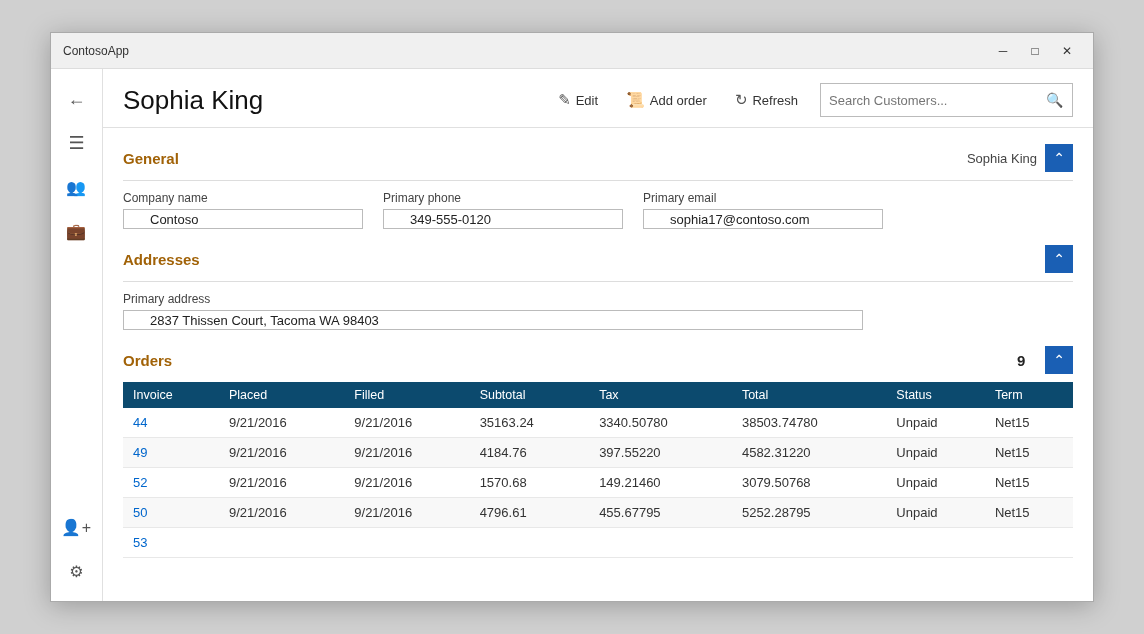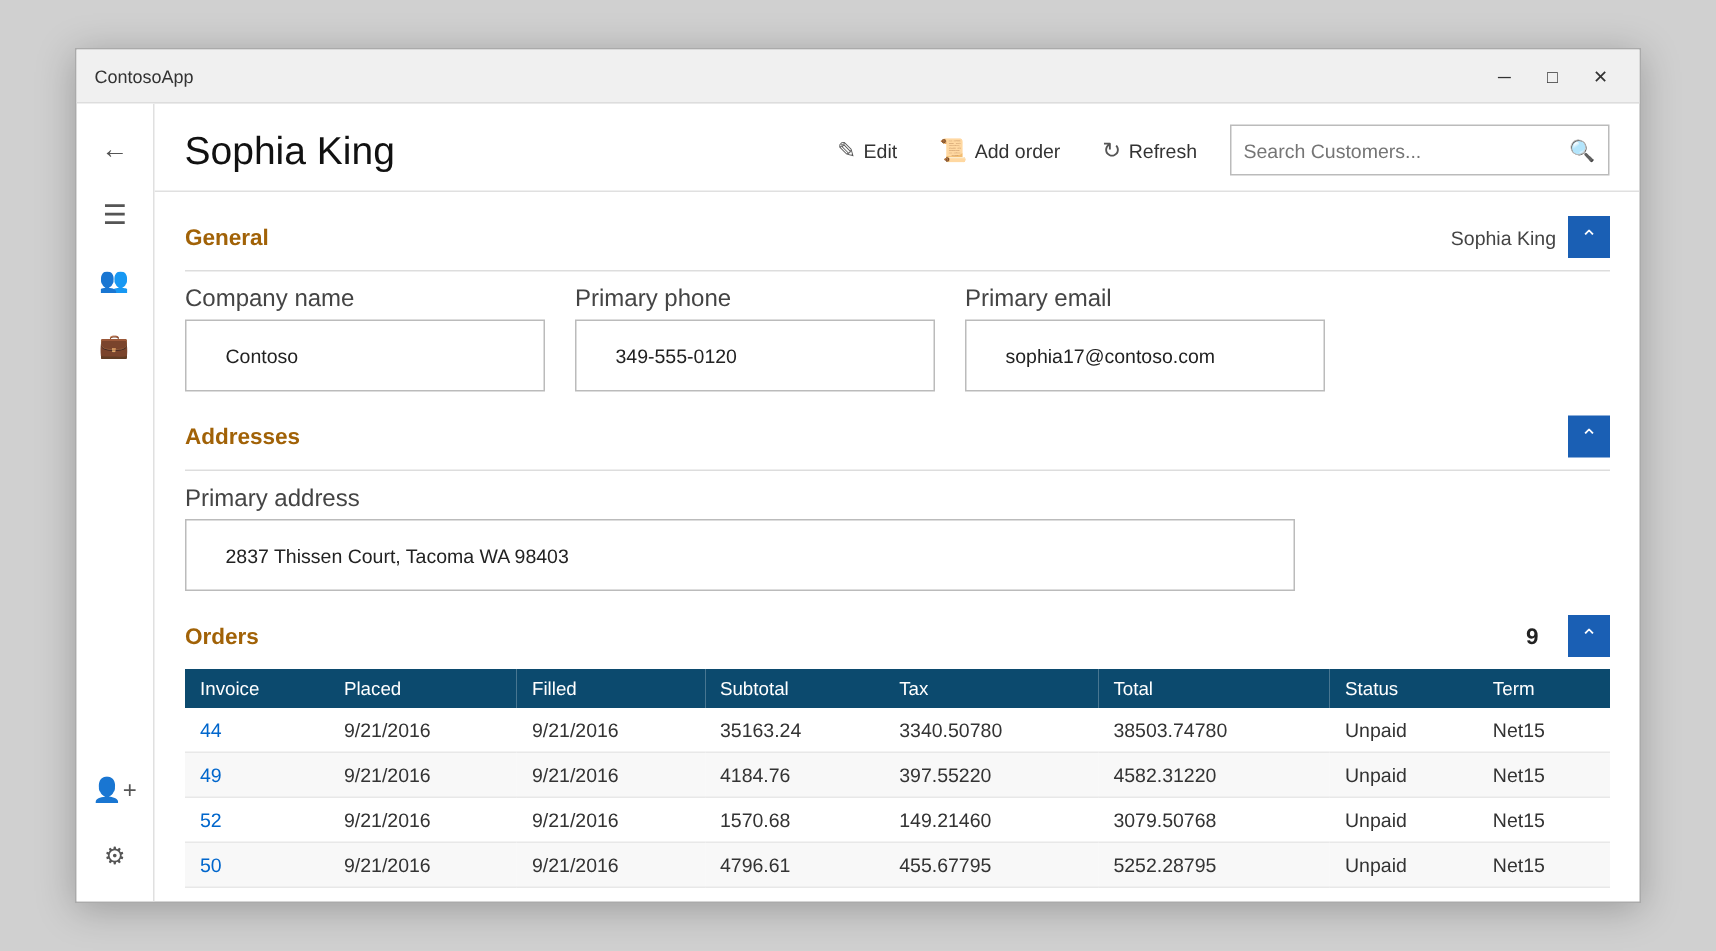--- a/index.html
+++ b/index.html
@@ -194,31 +194,31 @@
       display: flex;
       gap: 20px;
       margin-bottom: 14px;
     }
     .field-group {
       display: flex;
       flex-direction: column;
       gap: 4px;
     }
     .field-group label {
-      font-size: 16px;
+      font-size: 12px;
       color: #444;
     }
     .field-group input {
       border: 1px solid #bbb;
       padding: 6px 26px;
       font-size: 13px;
       color: #222;
       outline: none;
       background: #fff;
-      height: 48px;
+      height: 20px;
     }
     .field-wide input { width: 240px; }
     .field-phone input { width: 240px; }
     .field-email input { width: 240px; }
     .field-address input { width: 740px; }
 
     
     .orders-count {
       font-size: 15px;
       font-weight: 600;

